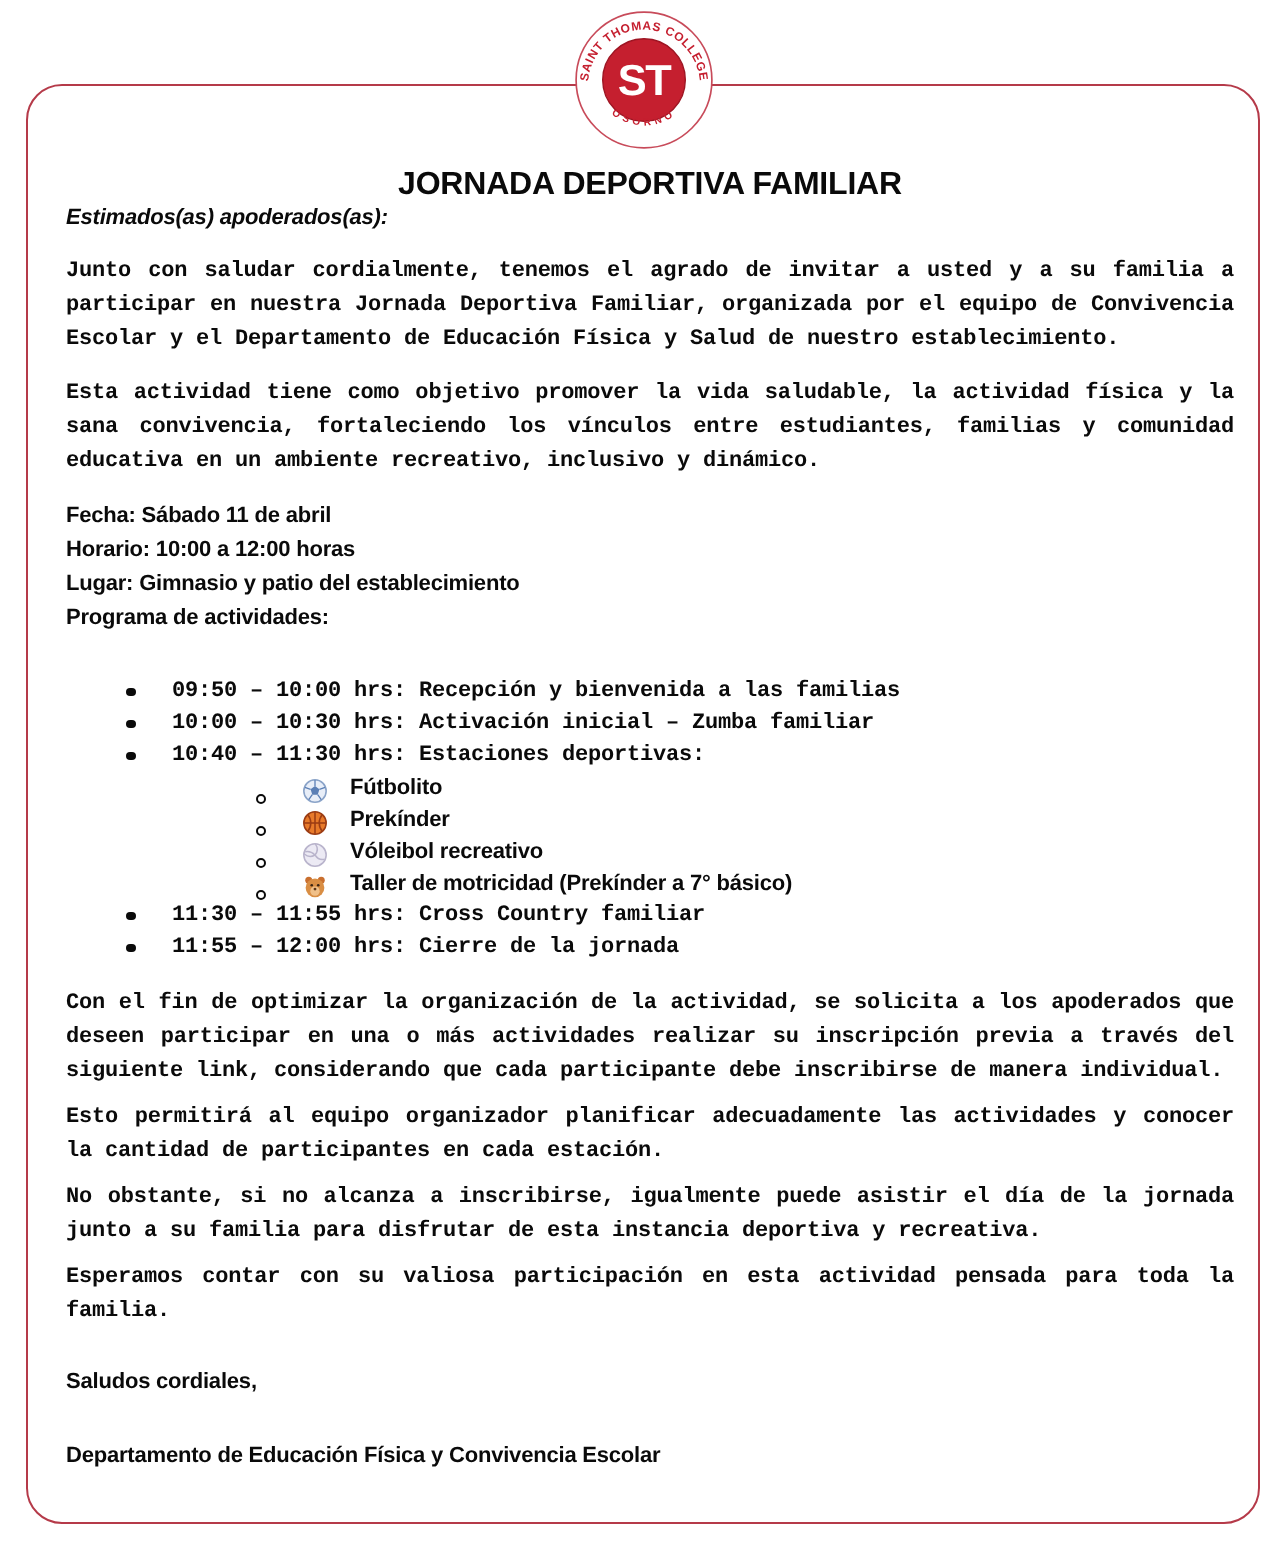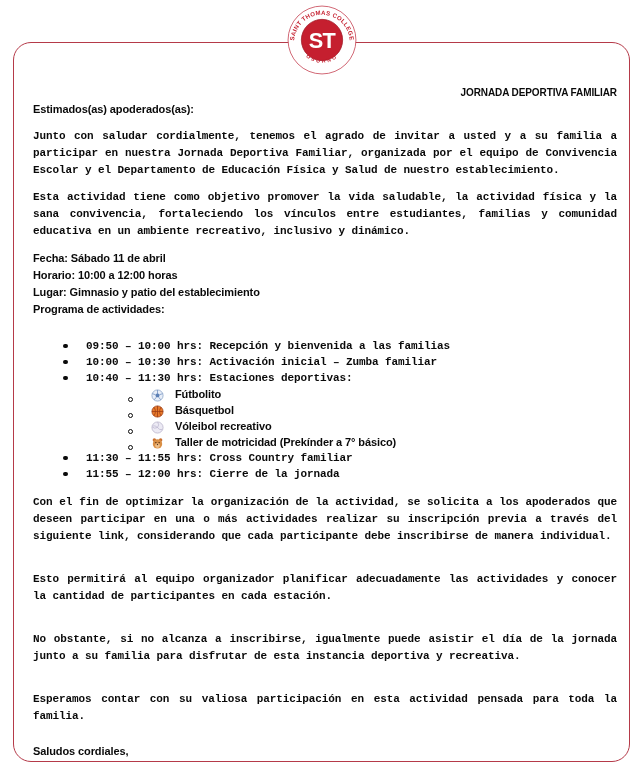--- a/index.html
+++ b/index.html
@@ -14,35 +14,35 @@
   }
   .letter-border{
     position:absolute;left:13px;top:42px;width:617px;height:720px;
     border:1.5px solid var(--border-red);border-radius:18px;background:transparent;
   }
   .logo-wrap{position:absolute;left:287px;top:5px;width:70px;height:70px;}
   .content{
     position:absolute;left:33px;top:84px;width:584px;
     font-size:11px;line-height:17px;letter-spacing:-0.1px;
   }
-  .doc-title{font-size:10px;line-height:17px;text-align:right;}
-  .salutation{line-height:17px;}
+  .doc-title{font-size:16px;line-height:17px;text-align:center;}
+  .salutation{line-height:17px;font-style:italic;}
   .para{margin-top:10px;text-align:justify;font-family:Liberation Mono, monospace;}
   .info-block{margin-top:10px;}
   .info-line{line-height:17px;}
   .bullets{margin-top:20px;}
   .bullet-row{display:flex;align-items:center;line-height:16px;padding-left:30px;font-family:Liberation Mono, monospace;}
   .marker-cell{width:23px;flex:none;display:flex;align-items:center;}
   .dot{width:4.5px;height:4.5px;border-radius:50%;background:#0a0a0a;display:inline-block;}
   .sub-row{display:flex;align-items:flex-end;line-height:16px;padding-left:95px;}
   .circle-marker{width:5px;height:5px;border:1.2px solid #0a0a0a;border-radius:50%;display:inline-block;flex:none;}
   .sub-icon{width:24px;flex:none;display:flex;align-items:center;justify-content:flex-start;padding-left:0;margin-left:18px;}
   .sub-icon svg{display:block;}
   .p-inscription{margin-top:12px;}
-  .p-planning,.p-noinscription,.p-closing{margin-top:26px;}
+  .p-planning,.p-noinscription,.p-closing{margin-top:6px;}
   .signoff{margin-top:18px;text-align:left;}
   .signature{margin-top:20px;text-align:left;}
 </style>
 </head>
 <body>
 
 <div class="letter-border"></div>
 
 <div class="logo-wrap">
   <svg viewBox="0 0 100 100" width="70" height="70">
@@ -124,21 +124,21 @@
         <svg viewBox="0 0 20 20" width="13" height="13">
           <circle cx="10" cy="10" r="8.6" fill="#e87a2a" stroke="#9c3d14" stroke-width="1.2"></circle>
           <g stroke="#9c3d14" stroke-width="1.2" fill="none">
             <path d="M10 1.4 V18.6"></path>
             <path d="M1.4 10 H18.6"></path>
             <path d="M4.2 3.2 C 7.6 7.2, 7.6 12.8, 4.2 16.8"></path>
             <path d="M15.8 3.2 C 12.4 7.2, 12.4 12.8, 15.8 16.8"></path>
           </g>
         </svg>
       </span>
-      <span>Básquetbol</span>
+      <span>Prekínder</span>
     </div>
 
     <div class="sub-row">
       <span class="circle-marker"></span>
       <span class="sub-icon">
         <svg viewBox="0 0 20 20" width="13" height="13">
           <circle cx="10" cy="10" r="8.6" fill="#eceaf4" stroke="#b9b4cc" stroke-width="1.2"></circle>
           <g stroke="#b9b4cc" stroke-width="1.1" fill="none">
             <path d="M10 10 Q 13.5 6 10.2 1.5"></path>
             <path d="M10 10 Q 5.5 12.5 1.8 9.2"></path>

